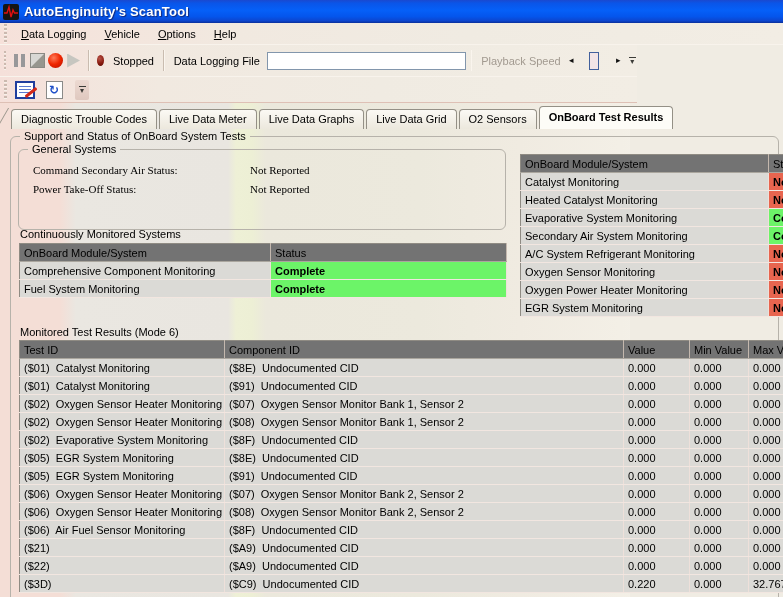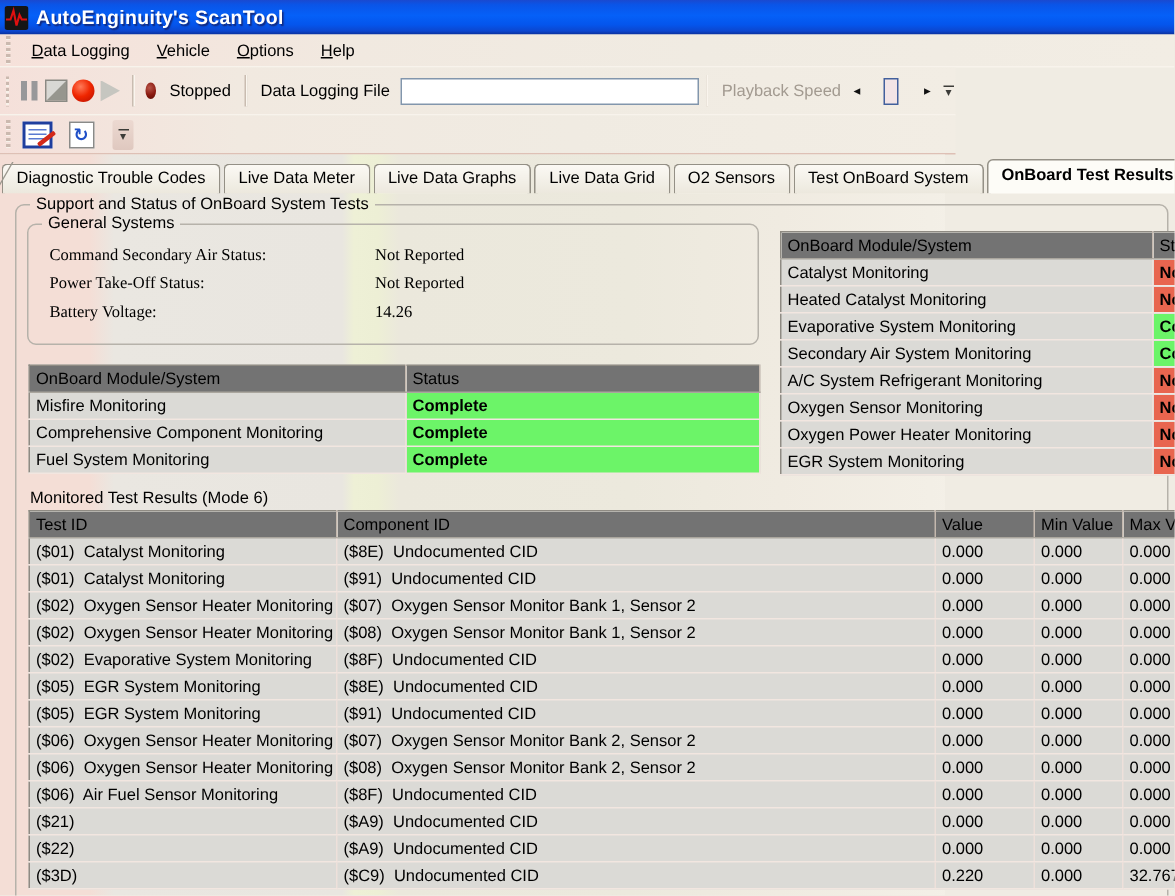--- a/index.html
+++ b/index.html
@@ -212,23 +212,20 @@
       </div>
         <div class="tab inactive">
         <span>Live Data Graphs</span>
       </div>
         <div class="tab inactive">
         <span>Live Data Grid</span>
       </div>
         <div class="tab inactive">
         <span>O2 Sensors</span>
       </div>
-        <div class="tab inactive">
-        <span>Test OnBoard System</span>
-      </div>
         <div class="tab active">
         <span>OnBoard Test Results</span>
       </div>
       </div>
   </div>
 
   <fieldset id="outer-group">
     <legend>Support and Status of OnBoard System Tests</legend>
   </fieldset>
 
@@ -239,44 +236,37 @@
   <div class="gen-fields">
 
   <div class="gen-row">
       <span class="gen-label">Command Secondary Air Status:</span>
       <span class="gen-value">Not Reported</span>
     </div>
       <div class="gen-row">
       <span class="gen-label">Power Take-Off Status:</span>
       <span class="gen-value">Not Reported</span>
     </div>
-      <div class="gen-row">
-      <span class="gen-label">Battery Voltage:</span>
-      <span class="gen-value">14.26</span>
-    </div>
-    </div>
-
+    </div>
+
+  <div class="section-label" id="cont-label">Continuously Monitored Systems</div>
 
   <table class="grid" id="cm-table">
     <colgroup>
         <col style="width:251px">
         <col style="width:236px">
       </colgroup>
     <thead>
       <tr>
         <th>OnBoard Module/System</th>
         <th>Status</th>
       </tr>
     </thead>
     <tbody>
 
-    <tr>
-        <td>Misfire Monitoring</td>
-        <td class="complete">Complete</td>
-      </tr>
         <tr>
         <td>Comprehensive Component Monitoring</td>
         <td class="complete">Complete</td>
       </tr>
         <tr>
         <td>Fuel System Monitoring</td>
         <td class="complete">Complete</td>
       </tr>
       </tbody>
   </table>

